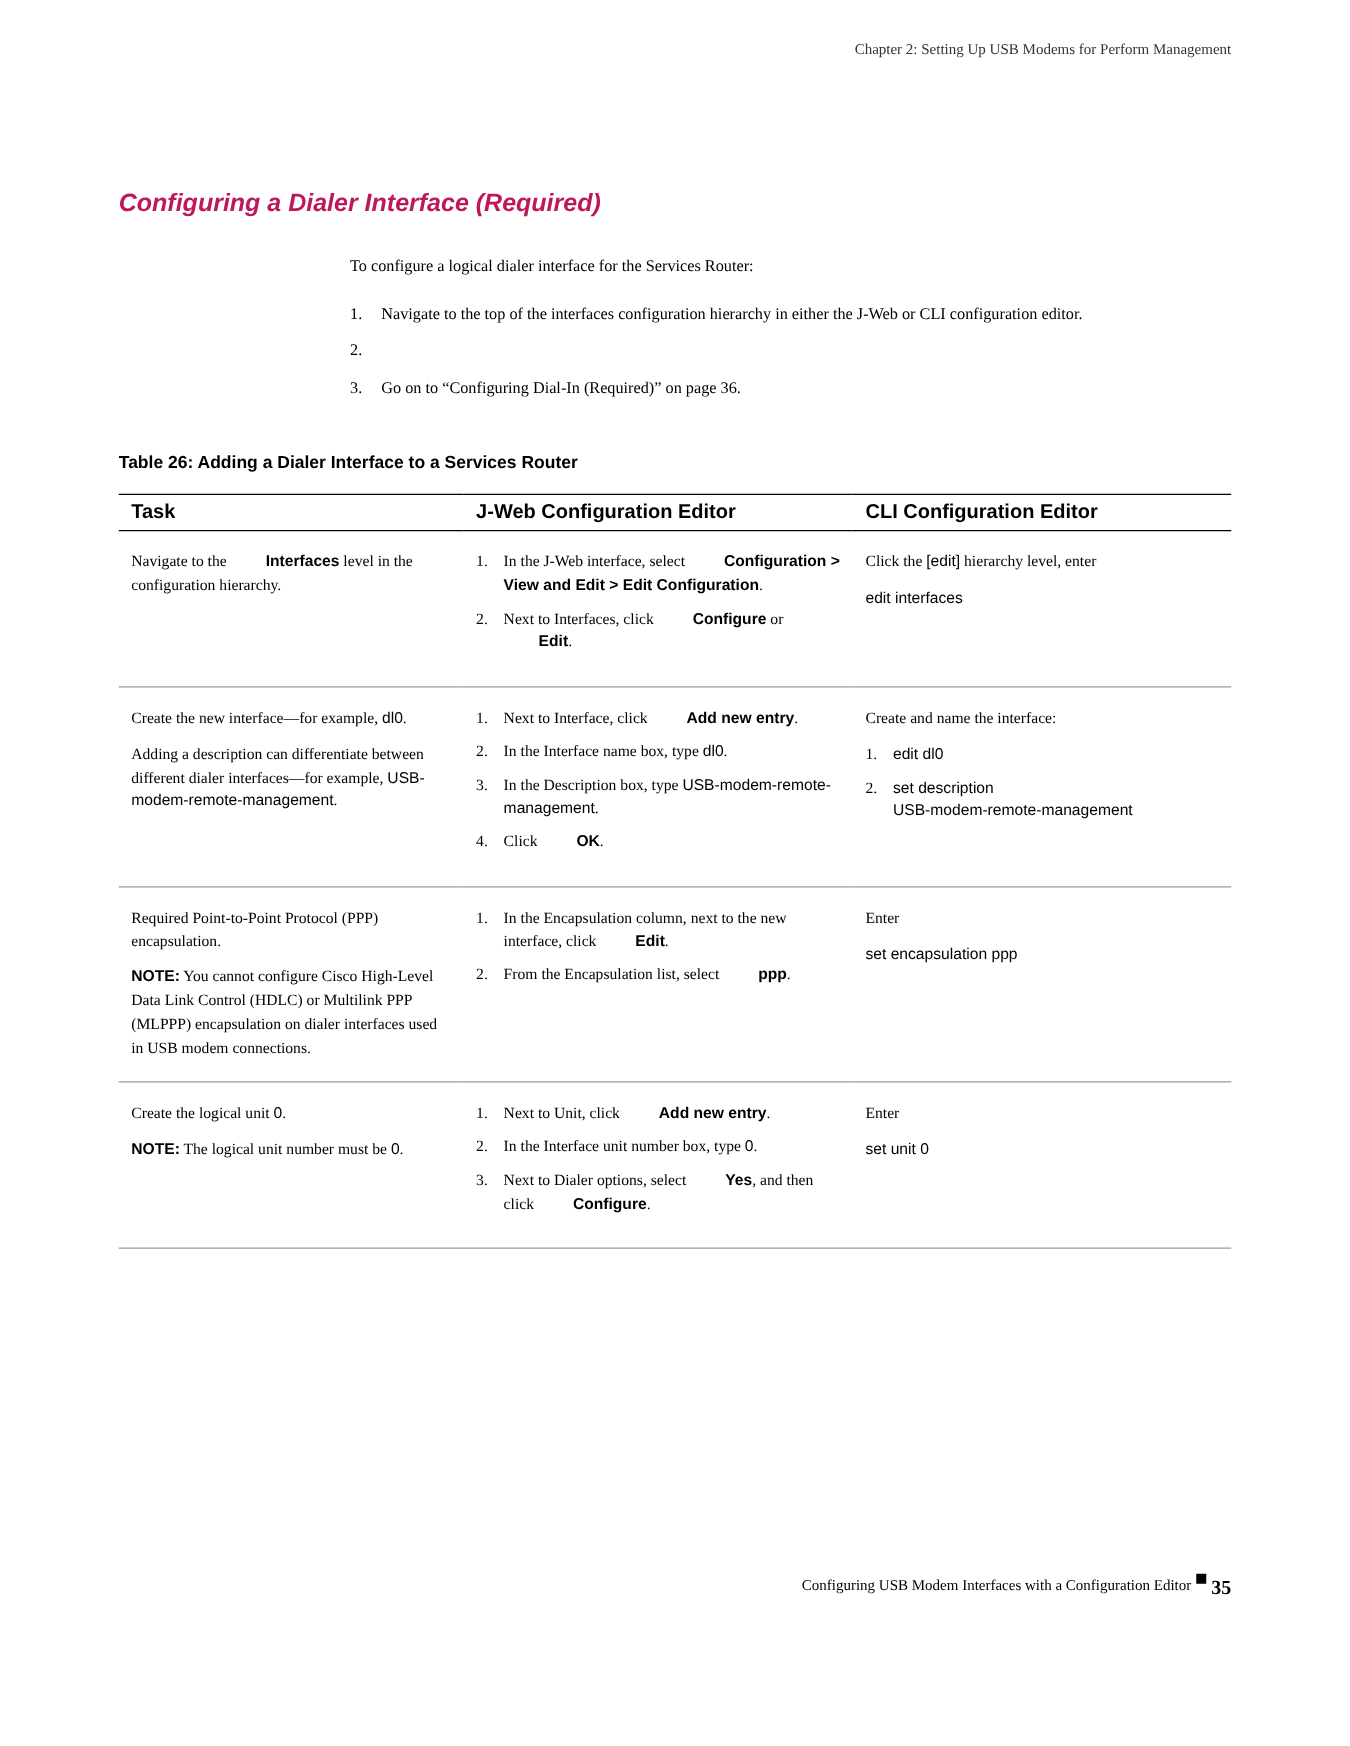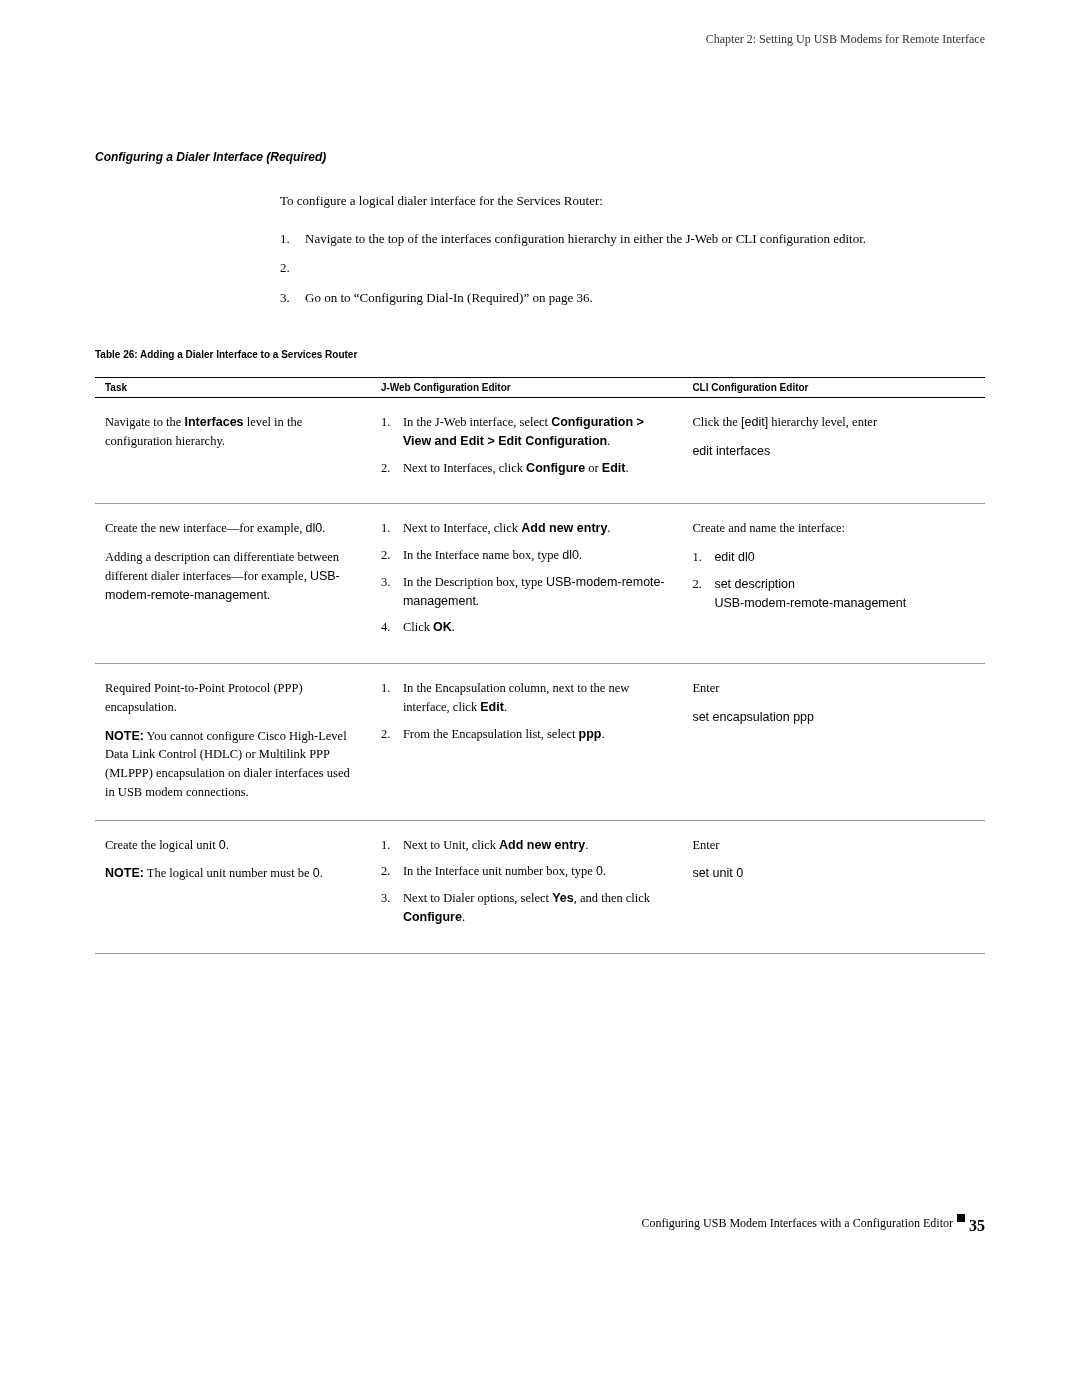--- a/index.html
+++ b/index.html
@@ -15,23 +15,23 @@
     .header-right {
       text-align: right;
       font-size: 12px;
       color: #333;
       margin-bottom: 100px;
     }
     .section-title {
       font-family: Arial, Helvetica, sans-serif;
       font-weight: bold;
       font-style: italic;
-      font-size: 12px;
+      font-size: 20px;
       margin-bottom: 25px;
-      color: #000000;
+      color: #be185d;
     }
     .indent {
       margin-left: 185px;
     }
     .intro-para {
       margin-bottom: 18px;
     }
     .numbered-list {
       list-style: none;
       margin-bottom: 30px;
@@ -39,32 +39,32 @@
     .numbered-list li {
       display: flex;
       margin-bottom: 10px;
     }
     .numbered-list .num {
       min-width: 25px;
     }
     .table-caption {
       font-family: Arial, Helvetica, sans-serif;
       font-weight: bold;
-      font-size: 10px;
+      font-size: 14px;
       margin-top: 40px;
       margin-bottom: 15px;
     }
     .conf-table {
       width: 100%;
       border-collapse: collapse;
     }
     .conf-table thead th {
       font-family: Arial, Helvetica, sans-serif;
       font-weight: bold;
-      font-size: 10px;
+      font-size: 16px;
       text-align: left;
       padding: 2px 10px;
       border-top: 1.5px solid #000;
       border-bottom: 1.5px solid #000;
     }
     .conf-table tbody td {
       vertical-align: top;
       padding: 15px 10px 18px 10px;
       border-bottom: 1px solid #999;
       font-size: 12.5px;
@@ -100,26 +100,26 @@
       width: 8px;
       height: 8px;
       background: #000;
       display: inline-block;
     }
     .footer .pagenum {
       font-family: Liberation Serif, serif;
       font-weight: bold;
       font-size: 16px;
     }
-    b.ss, .ss b { font-family: Arial, Helvetica, sans-serif; font-weight: bold; }
+    b.ss, .ss b { font-family: Arial, Helvetica, sans-serif; font-weight: bold; margin-left: 28px; }
   </style>
 </head>
 <body>
 
-<div class="header-right">Chapter 2: Setting Up USB Modems for Remote Interface</div>
+<div class="header-right">Chapter 2: Setting Up USB Modems for Perform Management</div>
 
 <h2 class="section-title">Configuring a Dialer Interface (Required)</h2>
 
 <div class="indent">
   <p class="intro-para">To configure a logical dialer interface for the Services Router:</p>
   <ol class="numbered-list">
     <li>
         <span class="num">1.</span>
         <span>Navigate to the top of the interfaces configuration hierarchy in either the J-Web or CLI configuration editor.</span>
       </li>

